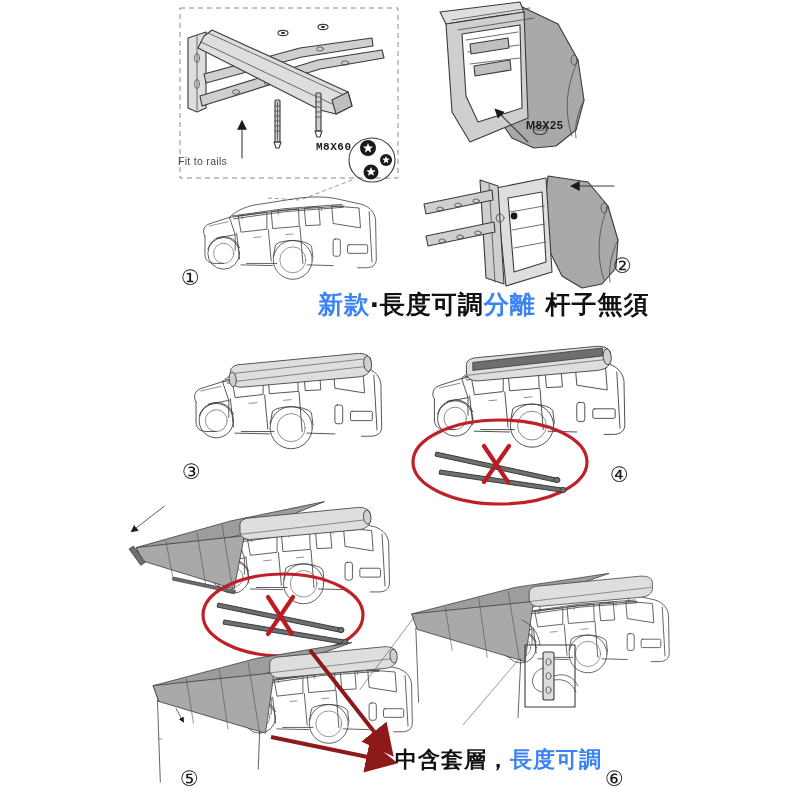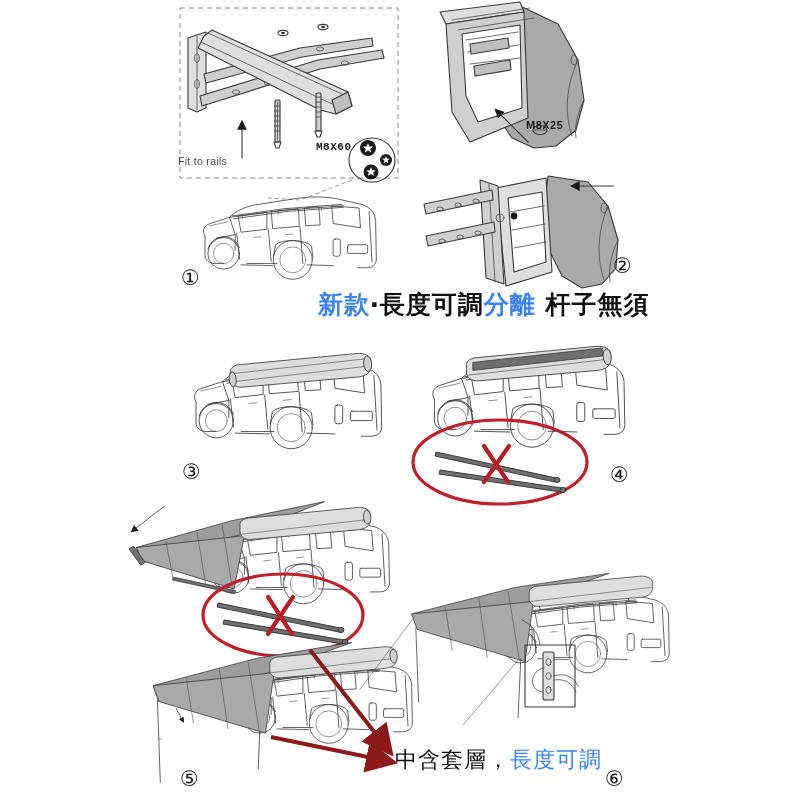--- a/index.html
+++ b/index.html
@@ -54,21 +54,21 @@
     text-align: center;
   }
   .banner .blk, .footnote .blk {
     color: #111111;
   }
   .footnote {
     position: absolute;
     left: 395px;
     top: 745px;
     font-size: 22px;
-    font-weight: normal;
+    font-weight: bold;
     letter-spacing: 1px;
     white-space: nowrap;
     font-family: "DejaVu Sans", "Liberation Sans", sans-serif;
   }
   .bolt-label {
     position: absolute;
     font-family: "Liberation Sans", "DejaVu Sans", sans-serif;
     font-size: 11px;
     font-weight: bold;
     color: #1a1a1a;

